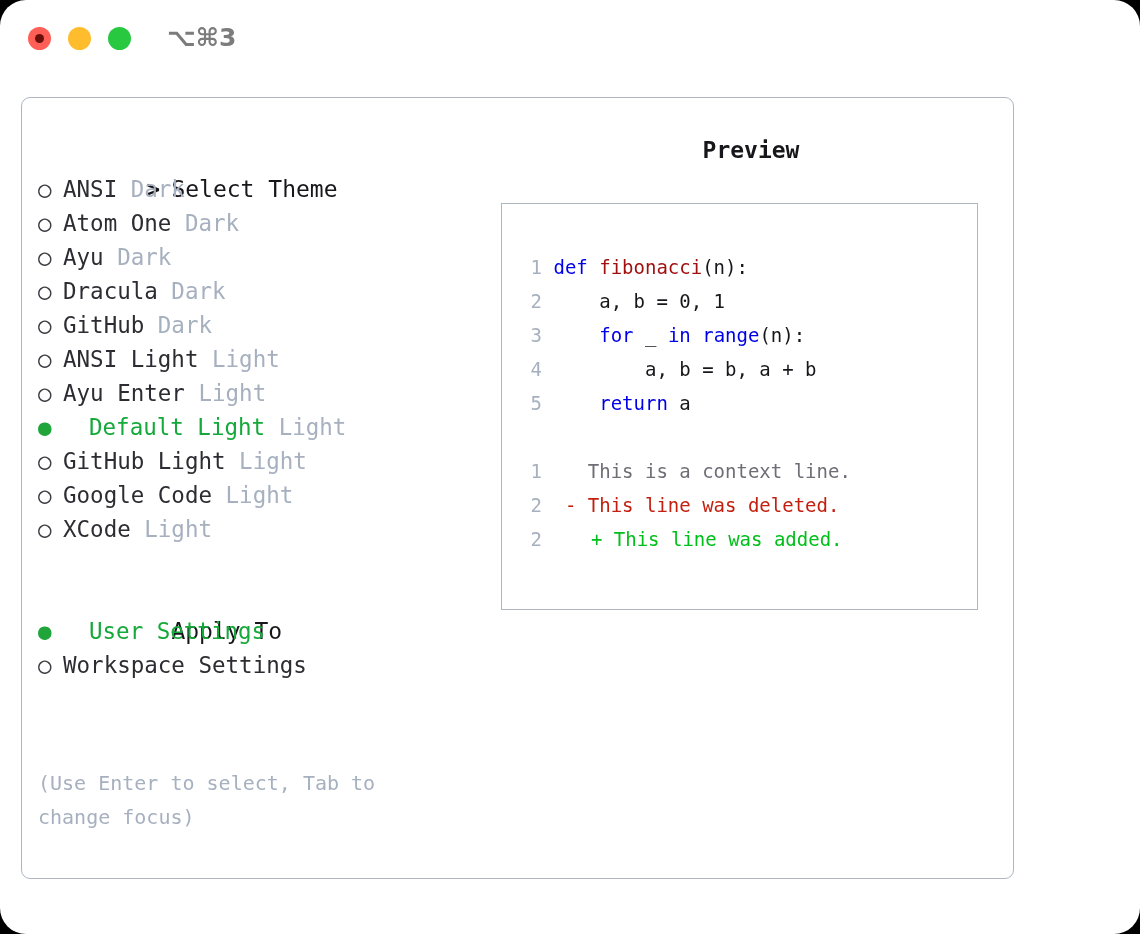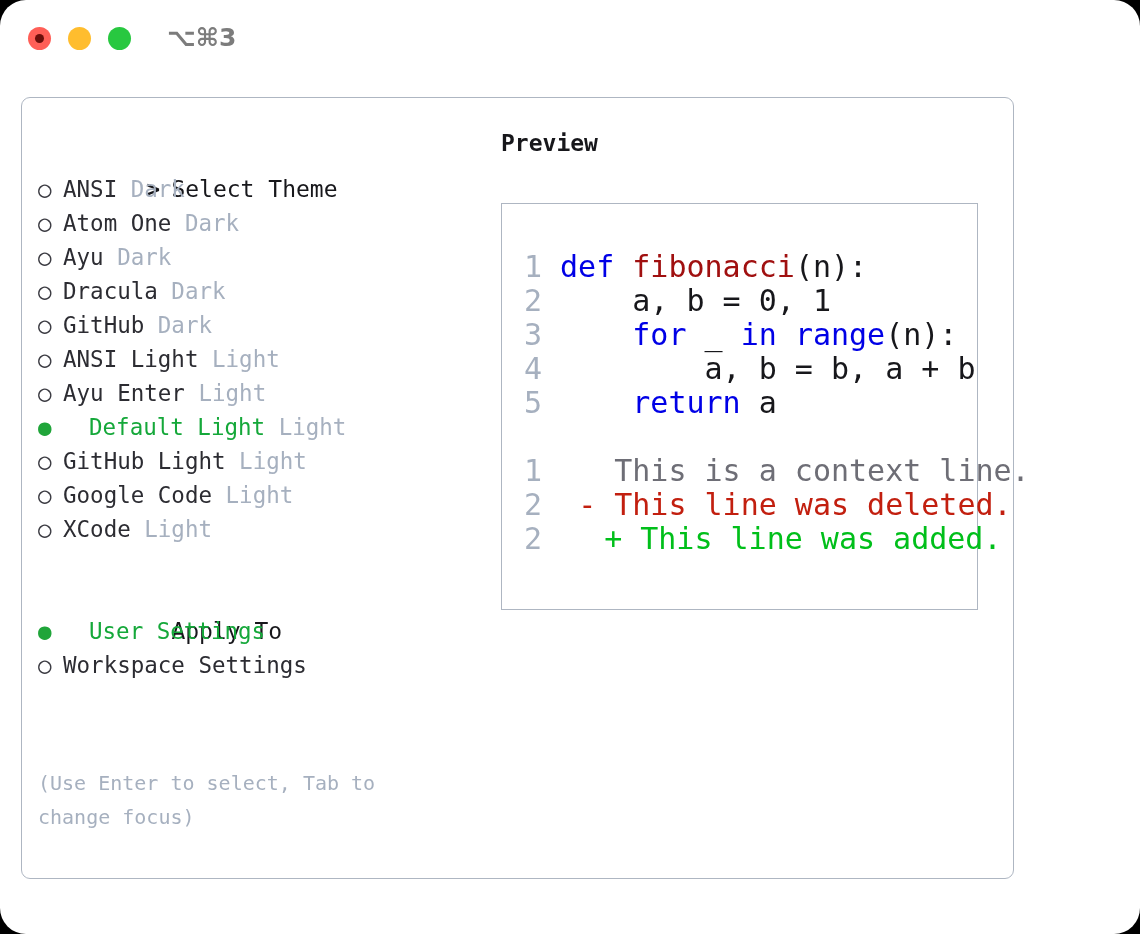--- a/index.html
+++ b/index.html
@@ -111,22 +111,23 @@
     width: 410px;
     font-size: 20px;
     line-height: 34px;
     color: #a6b0bf;
   }
 
   
   #right-col {
     position: absolute;
     left: 479px;
-    top: 28px;
+    top: 35px;
     width: 500px;
+    text-align: center;
   }
   #preview-title {
     font-size: 23px;
     font-weight: bold;
     color: #17171b;
     line-height: 34px;
   }
   #code-box {
     position: absolute;
     left: 479px;
@@ -135,21 +136,21 @@
     height: 407px;
     border: 1.5px solid #aeb6c2;
     box-sizing: border-box;
     background: #ffffff;
   }
   #code-inner {
     position: absolute;
     left: 14px;
     top: 46px;
     white-space: pre;
-    font-size: 30px;
+    font-size: 19px;
     line-height: 34px;
   }
   .cline { white-space: pre; }
   .ln {
     display: inline-block;
     width: 26px;
     text-align: right;
     color: #a6b0bf;
   }
   .kw   { color: #0000e6; }

